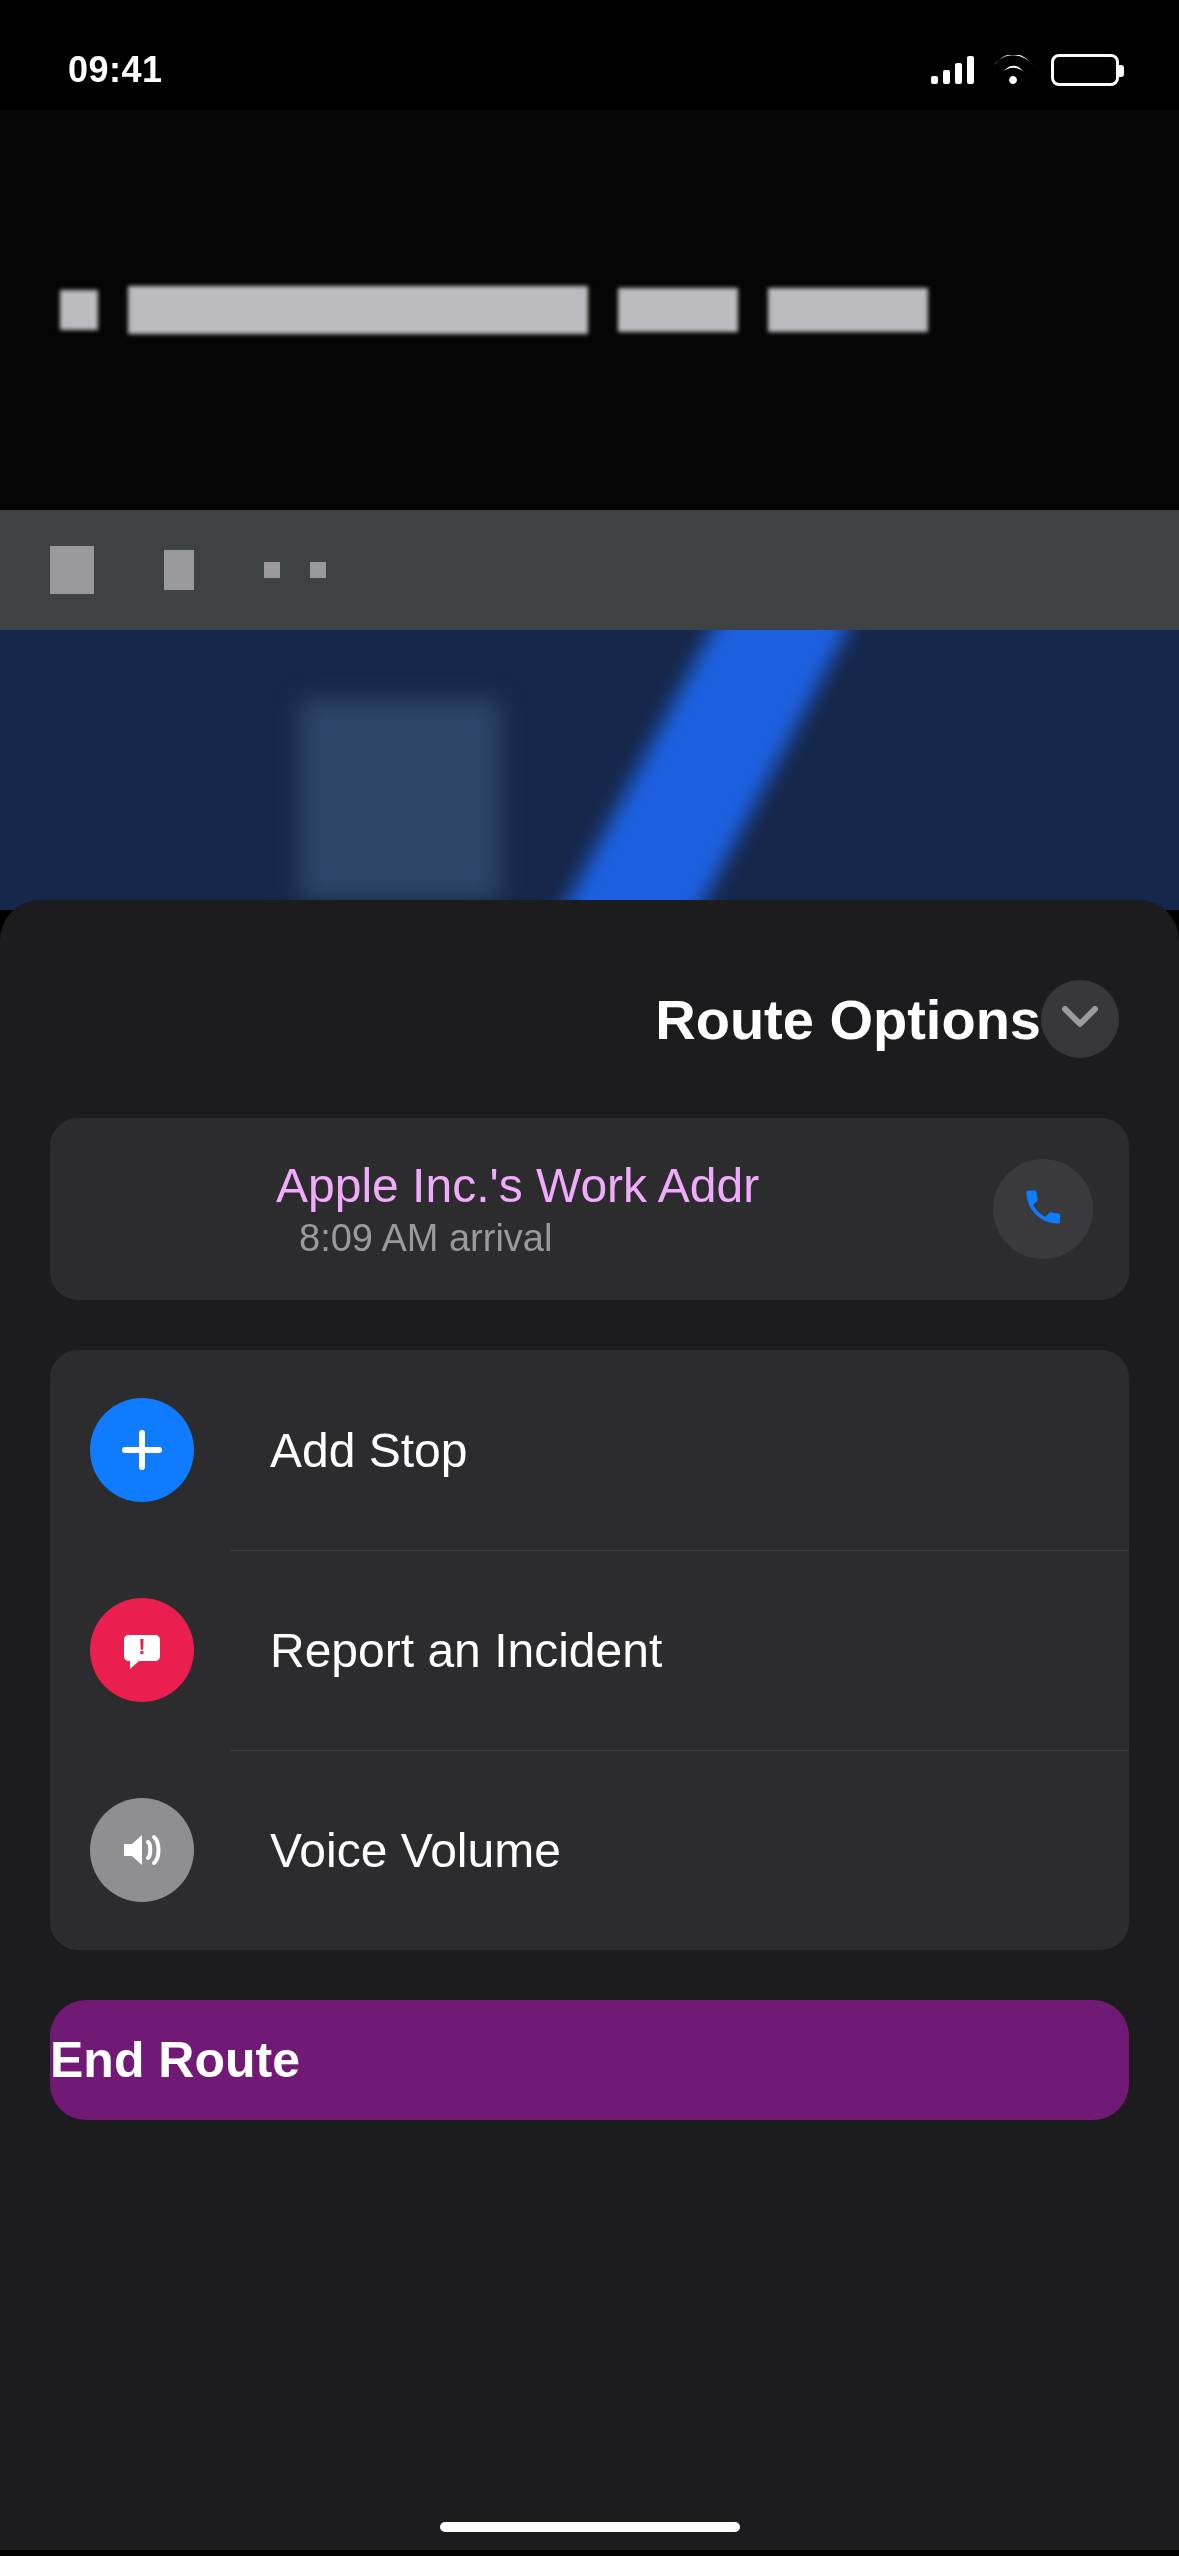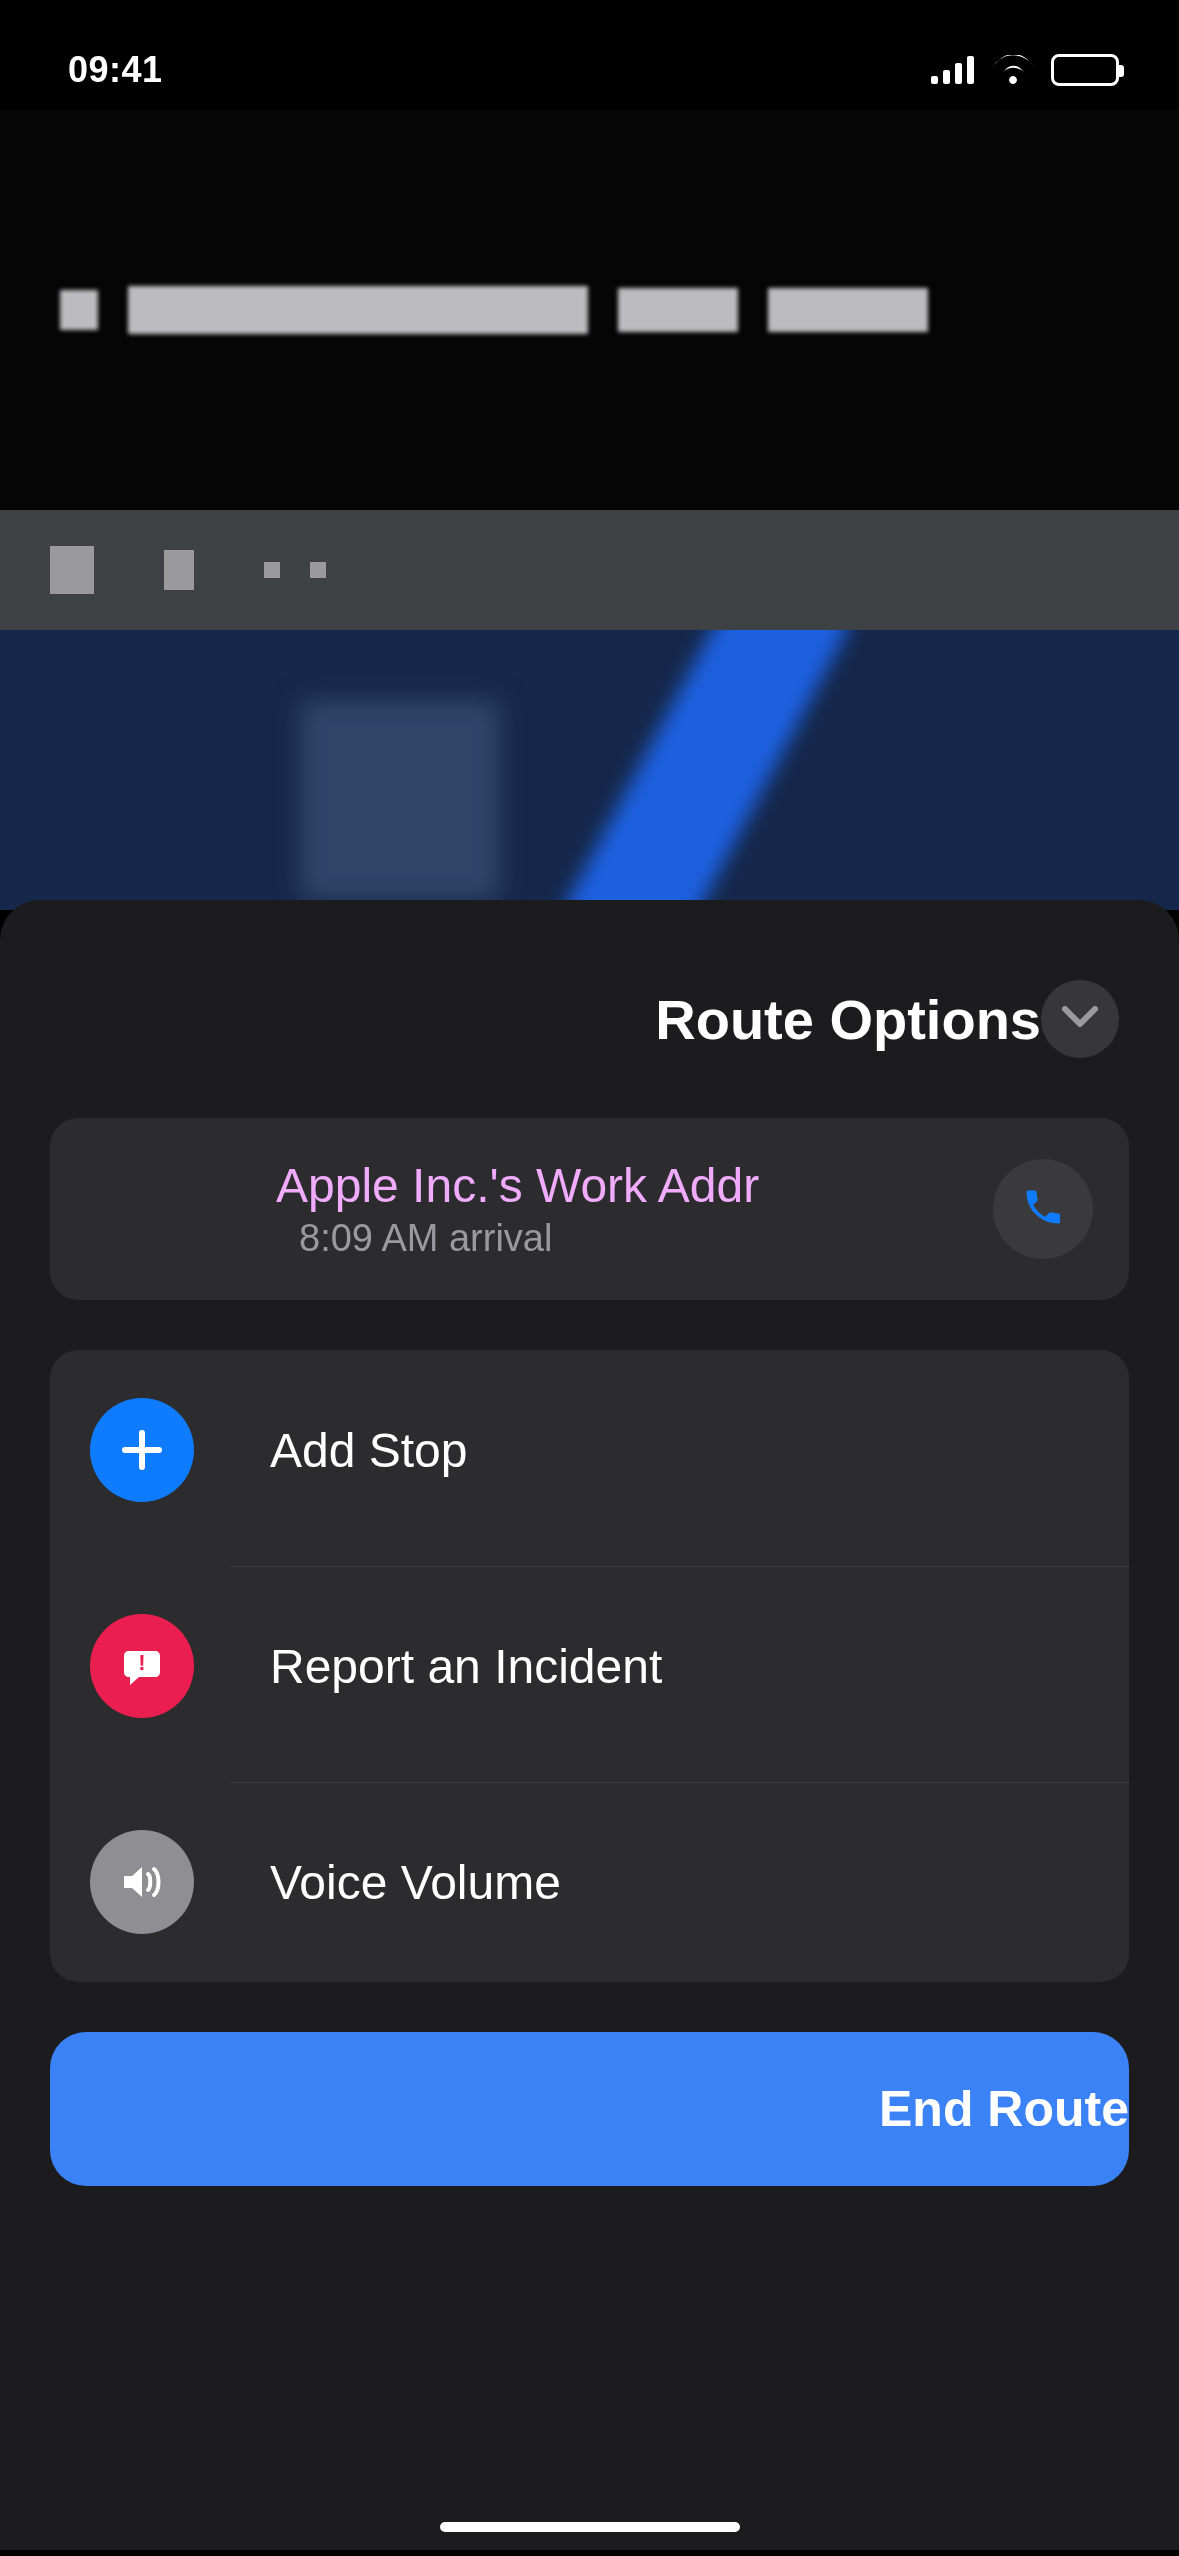--- a/index.html
+++ b/index.html
@@ -173,21 +173,20 @@
     justify-content:center;
     flex-shrink: 0;
     margin-left: 20px;
   }
 
   .opt-row {
     display: flex;
     align-items: center;
     padding: 48px 40px;
     position: relative;
-    margin-top: 16px;
   }
   .opt-row + .opt-row::before {
     content:"";
     position:absolute;
     top:0;
     left:180px;
     right:0;
     height:1px;
     background:#3d3d40;
   }
@@ -203,26 +202,26 @@
   .opt-label {
     font-size: 48px;
     font-weight: 400;
     margin-left: 76px;
   }
   .ic-add { background:#0f7cff; }
   .ic-report { background:#eb1f4f; }
   .ic-vol { background:#8e8e93; }
 
   .end-btn {
-    background:#3b82f6;
+    background:#701a75;
     border-radius: 36px;
-    height: 154px;
-    display:flex;
-    align-items:center;
-    justify-content:flex-end;
+    height: 120px;
+    display:flex;
+    align-items:center;
+    justify-content:flex-start;
     font-size:50px;
     font-weight:600;
   }
 
   .home-indicator {
     position:absolute;
     bottom:24px;
     left:50%;
     transform:translateX(-50%);
     width:300px;

